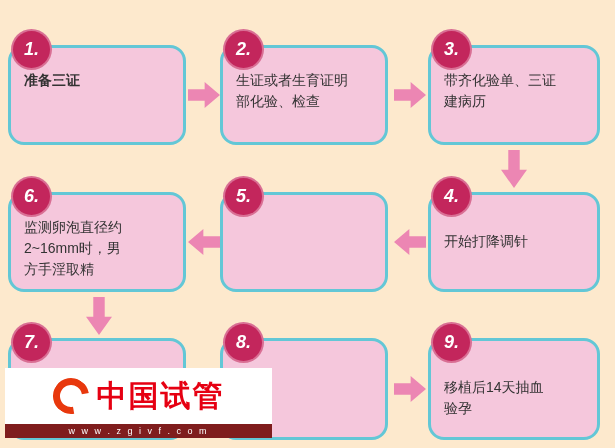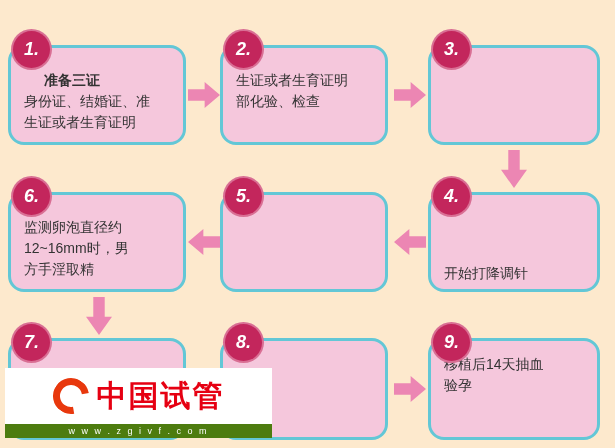--- a/index.html
+++ b/index.html
@@ -34,34 +34,34 @@
     font-size:18px;
     display:flex;align-items:center;justify-content:center;
     font-style:italic;
   }
   .content{
     padding:22px 10px 6px 13px;
     color:#333;
     font-size:14px;
     line-height:1.5;
   }
-  .content .title{font-weight:bold;margin-left:20px;}
+  .content .title{font-weight:bold;}
   .content .text{white-space:pre-line;}
   
   .pos-1{left:8px;  top:45px;}
   .pos-2{left:220px; top:45px; width:168px;}
   .pos-3{left:428px; top:45px; width:172px;}
   .pos-4{left:428px; top:192px; width:172px;}
   .pos-5{left:220px; top:192px; width:168px;}
   .pos-6{left:8px;  top:192px;}
   .pos-7{left:8px;  top:338px; height:102px;}
   .pos-8{left:220px; top:338px; width:168px; height:102px;}
   .pos-9{left:428px; top:338px; width:172px; height:102px;}
-  .pos-4 .content{padding-top:36px;margin-top:32px;}
-  .pos-9 .content{padding-top:13px;}
+  .pos-4 .content{padding-top:36px;}
+  .pos-9 .content{padding-top:36px;}
   
   .arrow{position:absolute;background:#ec86b3;}
   .arrow.right{
     width:32px;height:26px;
     clip-path:polygon(0 28%,52% 28%,52% 0,100% 50%,52% 100%,52% 72%,0 72%);
   }
   .arrow.left{
     width:32px;height:26px;
     clip-path:polygon(100% 28%,48% 28%,48% 0,0 50%,48% 100%,48% 72%,100% 72%);
   }
@@ -100,60 +100,63 @@
     flex:0 0 auto;
   }
   .wm-brand{
     color:#e60012;
     font-size:30px;
     font-weight:bold;
     letter-spacing:2px;
     line-height:1;
   }
   .wm-bar{
-    background:#4d7c0f;
+    background:#7f1d1d;
     color:#fff;
     height:14px;
     font-size:9px;
     letter-spacing:2px;
     text-align:center;
     line-height:14px;
   }
 </style>
 </head>
 <body>
 
 <div class="canvas">
 
   <div class="step-box pos-1">
     <div class="badge">
       <span>1.</span>
     </div>
     <div class="content">
       <div class="title">准备三证</div>
-      <div class="text">身份证、结婚证、准
-生证或者生育证明</div>
     </div>
   </div>
 
   <div class="step-box pos-2">
     <div class="badge">
       <span>2.</span>
     </div>
     <div class="content">
       <div class="title"></div>
       <div class="text">生证或者生育证明
 部化验、检查</div>
     </div>
   </div>
 
   <div class="step-box pos-3">
     <div class="badge">
       <span>3.</span>
     </div>
+    <div class="content">
+      <div class="title"></div>
+      <div class="text">带齐化验单、三证
+建病历</div>
+    </div>
   </div>
 
   <div class="step-box pos-4">
     <div class="badge">
       <span>4.</span>
     </div>
     <div class="content">
       <div class="title"></div>
       <div class="text">开始打降调针</div>
     </div>
@@ -165,21 +168,21 @@
     </div>
   </div>
 
   <div class="step-box pos-6">
     <div class="badge">
       <span>6.</span>
     </div>
     <div class="content">
       <div class="title"></div>
       <div class="text">监测卵泡直径约
-12~16mm时，男
+2~16mm时，男
 方手淫取精</div>
     </div>
   </div>
 
   <div class="step-box pos-7">
     <div class="badge">
       <span>7.</span>
     </div>
     <div class="content">
       <div class="title"></div>

